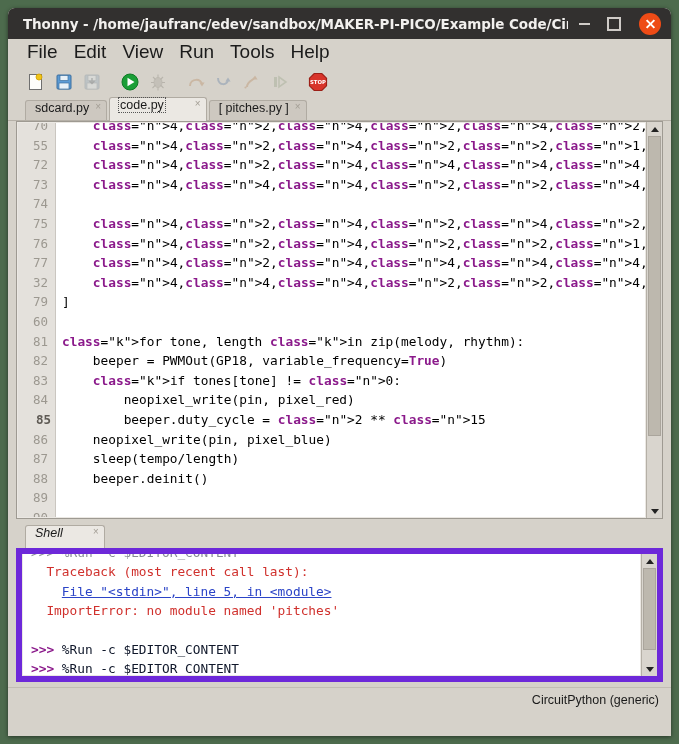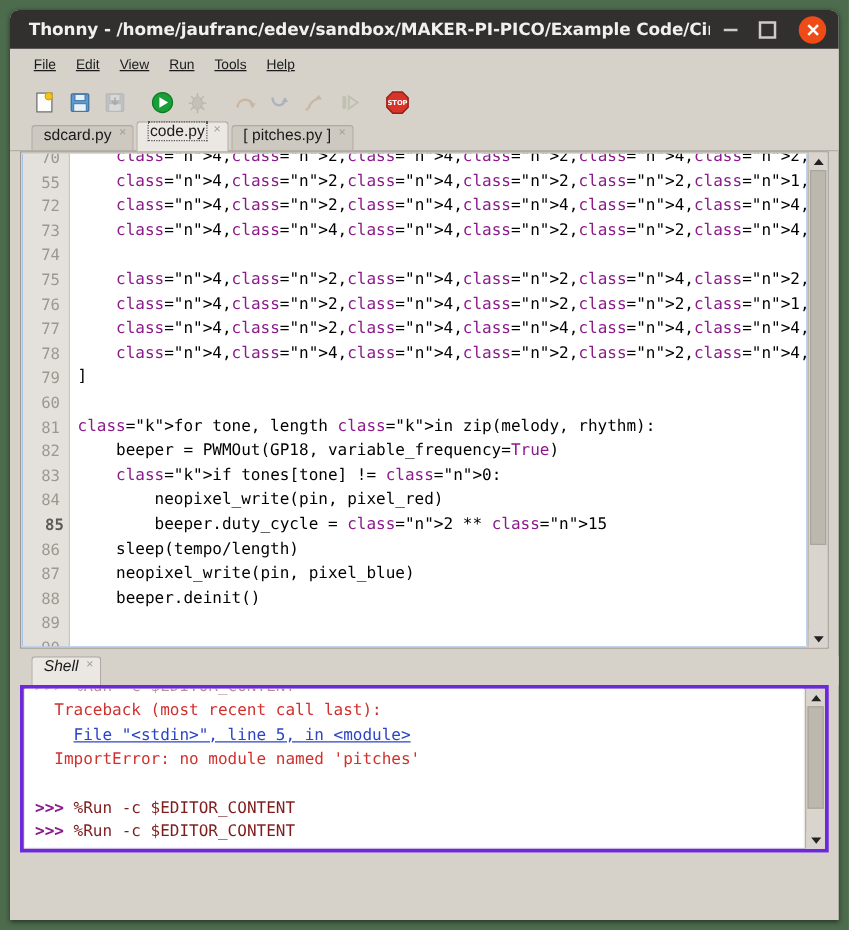--- a/index.html
+++ b/index.html
@@ -74,26 +74,25 @@
 
   
   #menubar {
     height: 26px;
     background: #d6d2ca;
     display: flex;
     align-items: center;
     padding-left: 11px;
   }
   .menu-item {
-    font-size: 11px;
+    font-size: 19px;
     color: #1b1b1b;
     padding: 2px 8px 3px 8px;
     cursor: default;
     font-family: "Liberation Sans", sans-serif;
-    text-decoration: underline;
   }
 
   
   #toolbar {
     height: 33px;
     background: #d6d2ca;
     display: flex;
     align-items: center;
     padding-left: 16px;
   }
@@ -130,20 +129,21 @@
     color: #1a1a1a;
     margin-right: 2px;
     position: relative;
     font-family: "Liberation Sans", sans-serif;
     box-sizing: border-box;
   }
   .tab.active {
     background: #ebe8e3;
     height: 24px;
     z-index: 3;
+    gap: 24px;
   }
   .tab.active .tab-label {
     outline: 1px dotted #555;
     padding: 0 1px;
   }
   .tab-close {
     margin-left: 6px;
     font-size: 10px;
     color: #a39e95;
   }
@@ -155,21 +155,21 @@
     background: #ebe8e3;
     border: 1px solid #9e9a92;
     box-sizing: border-box;
     display: flex;
     position: relative;
     overflow: hidden;
   }
   #editor-inner {
     flex: 1;
     display: flex;
-    background: #3b82f6;
+    background: #c4b5fd;
     overflow: hidden;
     margin: 1px;
   }
   #gutter {
     width: 38px;
     background: #e4e1dc;
     border-right: 1px solid #cac6c0;
     text-align: right;
     padding-top: 3px;
     box-sizing: border-box;
@@ -192,21 +192,21 @@
     box-sizing: border-box;
   }
   .cline {
     font-family: "DejaVu Sans Mono", monospace;
     font-size: 12.8px;
     line-height: 19.6px;
     height: 19.6px;
     white-space: pre;
     color: #000;
   }
-  .k  { color: #8b1a8b; font-weight: normal; }                      
+  .k  { color: #8b1a8b; font-weight: bold; }                      
 
   
   .vscroll {
     width: 15px;
     background: #d9d5ce;
     border-left: 1px solid #b5b0a7;
     position: relative;
     flex-shrink: 0;
   }
   .sb-arrow {
@@ -239,21 +239,21 @@
     display: flex;
     align-items: flex-end;
     padding-left: 17px;
     margin-top: 6px;
     position: relative;
   }
   #shell-wrap {
     margin: 0 8px;
     height: 134px;
     background: #ebe8e3;
-    border: 3px solid #6d28d9;
+    border: 6px solid #6d28d9;
     box-sizing: border-box;
     display: flex;
     overflow: hidden;
   }
   #shellarea {
     flex: 1;
     background: #fff;
     margin: 1px;
     padding: 1px 0 0 8px;
     overflow: hidden;
@@ -262,21 +262,21 @@
   .sline {
     font-family: "DejaVu Sans Mono", monospace;
     font-size: 12.8px;
     line-height: 19.4px;
     height: 19.4px;
     white-space: pre;
   }
   .s-err    { color: #d0312d; }
   .s-link   { color: #2b44c7; text-decoration: underline; }
   .s-prompt { color: #8b1a8b; font-weight: bold; }
-  .s-cmd    { color: #7f1d1d; }
+  .s-cmd    { color: #0f172a; }
 
   
   #statusbar {
     height: 24px;
     background: #d6d2ca;
     display: flex;
     align-items: center;
     justify-content: flex-end;
     padding-right: 12px;
     border-top: 1px solid #c2bdb4;
@@ -418,21 +418,21 @@
     <div id="editor-inner">
       <div id="gutter" style="margin-top: -10px;">
           <div class="lnum">70</div>
           <div class="lnum">55</div>
           <div class="lnum">72</div>
           <div class="lnum">73</div>
           <div class="lnum">74</div>
           <div class="lnum">75</div>
           <div class="lnum">76</div>
           <div class="lnum">77</div>
-          <div class="lnum">78</div>
+          <div class="lnum">32</div>
           <div class="lnum">79</div>
           <div class="lnum">60</div>
           <div class="lnum">81</div>
           <div class="lnum">82</div>
           <div class="lnum">83</div>
           <div class="lnum">84</div>
           <div class="lnum cur">85</div>
           <div class="lnum">86</div>
           <div class="lnum">87</div>
           <div class="lnum">88</div>
@@ -449,22 +449,22 @@
           <div class="cline">    <span <span="" class="k">class</span>="n"&gt;4,<span <span="" class="k">class</span>="n"&gt;2,<span <span="" class="k">class</span>="n"&gt;4,<span <span="" class="k">class</span>="n"&gt;2,<span <span="" class="k">class</span>="n"&gt;2,<span <span="" class="k">class</span>="n"&gt;1,</div>
           <div class="cline">    <span <span="" class="k">class</span>="n"&gt;4,<span <span="" class="k">class</span>="n"&gt;2,<span <span="" class="k">class</span>="n"&gt;4,<span <span="" class="k">class</span>="n"&gt;4,<span <span="" class="k">class</span>="n"&gt;4,<span <span="" class="k">class</span>="n"&gt;4,="n"&gt;4,="n"&gt;4,="n"&gt;4,="n"&gt;4,="n"&gt;2,="n"&gt;2,</div>
           <div class="cline">    <span <span="" class="k">class</span>="n"&gt;4,<span <span="" class="k">class</span>="n"&gt;4,<span <span="" class="k">class</span>="n"&gt;4,<span <span="" class="k">class</span>="n"&gt;2,<span <span="" class="k">class</span>="n"&gt;2,<span <span="" class="k">class</span>="n"&gt;4,="n"&gt;4,="n"&gt;2,="n"&gt;4,</div>
           <div class="cline">]</div>
           <div class="cline">&nbsp;</div>
           <div class="cline"><span <span="" class="k">class</span>="k"&gt;for tone, length <span <span="" class="k">class</span>="k"&gt;in zip(melody, rhythm):</div>
           <div class="cline">    beeper = PWMOut(GP18, variable_frequency=<span class="k">True</span>)</div>
           <div class="cline">    <span <span="" class="k">class</span>="k"&gt;if tones[tone] != <span <span="" class="k">class</span>="n"&gt;0:</div>
           <div class="cline">        neopixel_write(pin, pixel_red)</div>
           <div class="cline">        beeper.duty_cycle = <span <span="" class="k">class</span>="n"&gt;2 ** <span <span="" class="k">class</span>="n"&gt;15</div>
+          <div class="cline">    neopixel_write(pin, pixel_blue)</div>
           <div class="cline">    sleep(tempo/length)</div>
-          <div class="cline">    neopixel_write(pin, pixel_blue)</div>
           <div class="cline">    beeper.deinit()</div>
           <div class="cline">&nbsp;</div>
         </div>
     </div>
     <div class="vscroll" id="editor-scroll">
       <div class="sb-arrow up">
           <i></i>
         </div>
       <div class="sb-thumb" id="ed-thumb" style="top:14px;height:300px;"></div>
       <div class="sb-arrow down">
@@ -495,14 +495,17 @@
       <div class="sb-arrow up">
           <i></i>
         </div>
       <div class="sb-thumb" id="sh-thumb" style="top:14px;height:82px;"></div>
       <div class="sb-arrow down">
           <i></i>
         </div>
     </div>
   </div>
 
+  <div id="statusbar">
+    <div id="status-text">CircuitPython (generic)</div>
+  </div>
 
 </div>
 
 </body></html>

